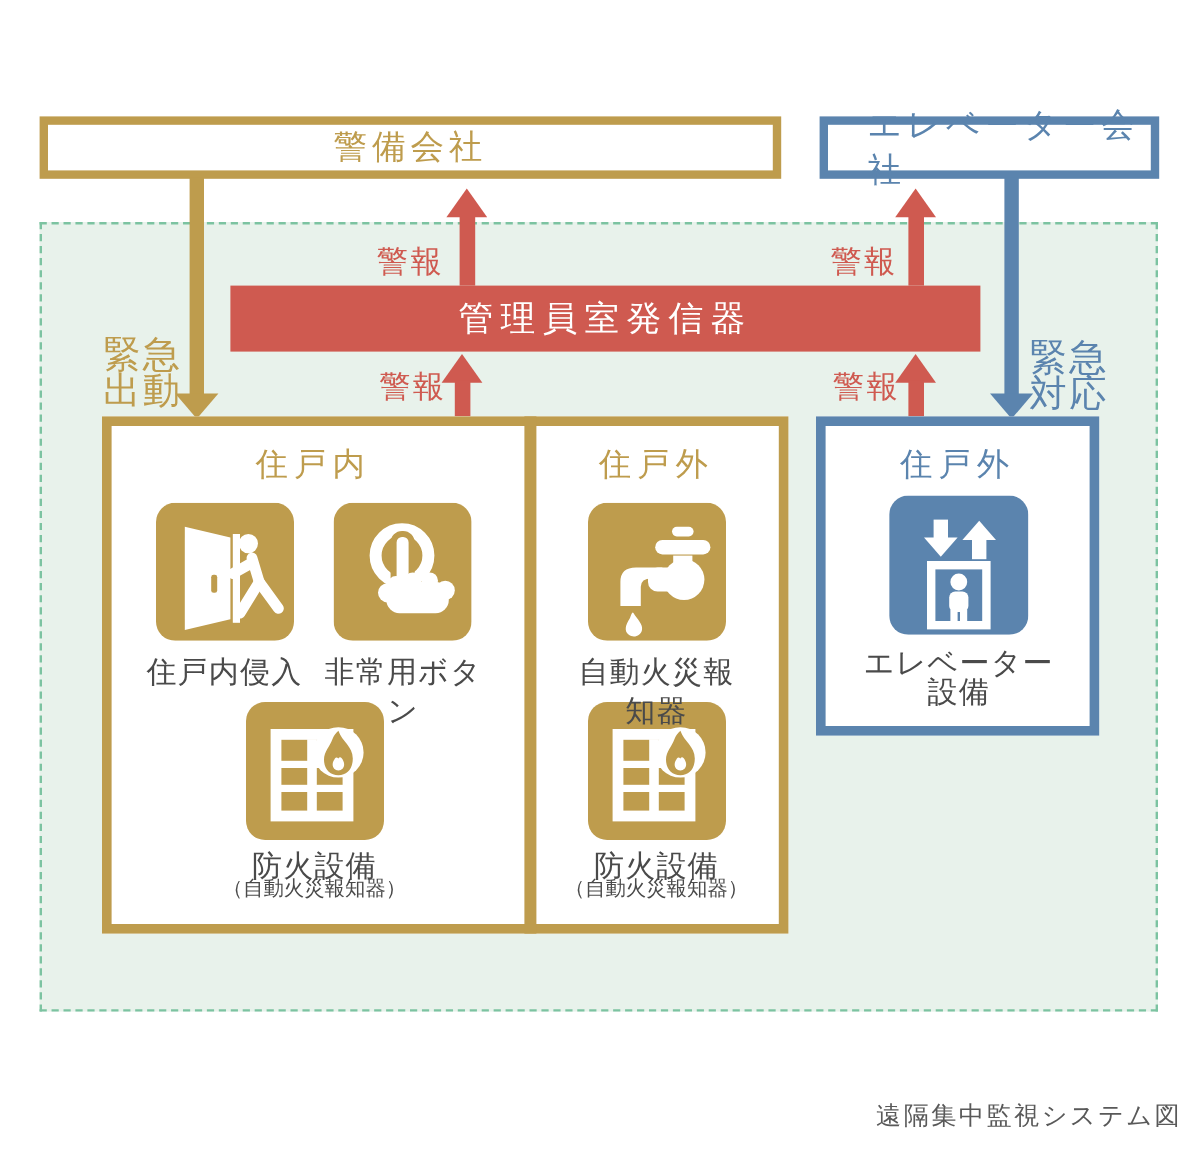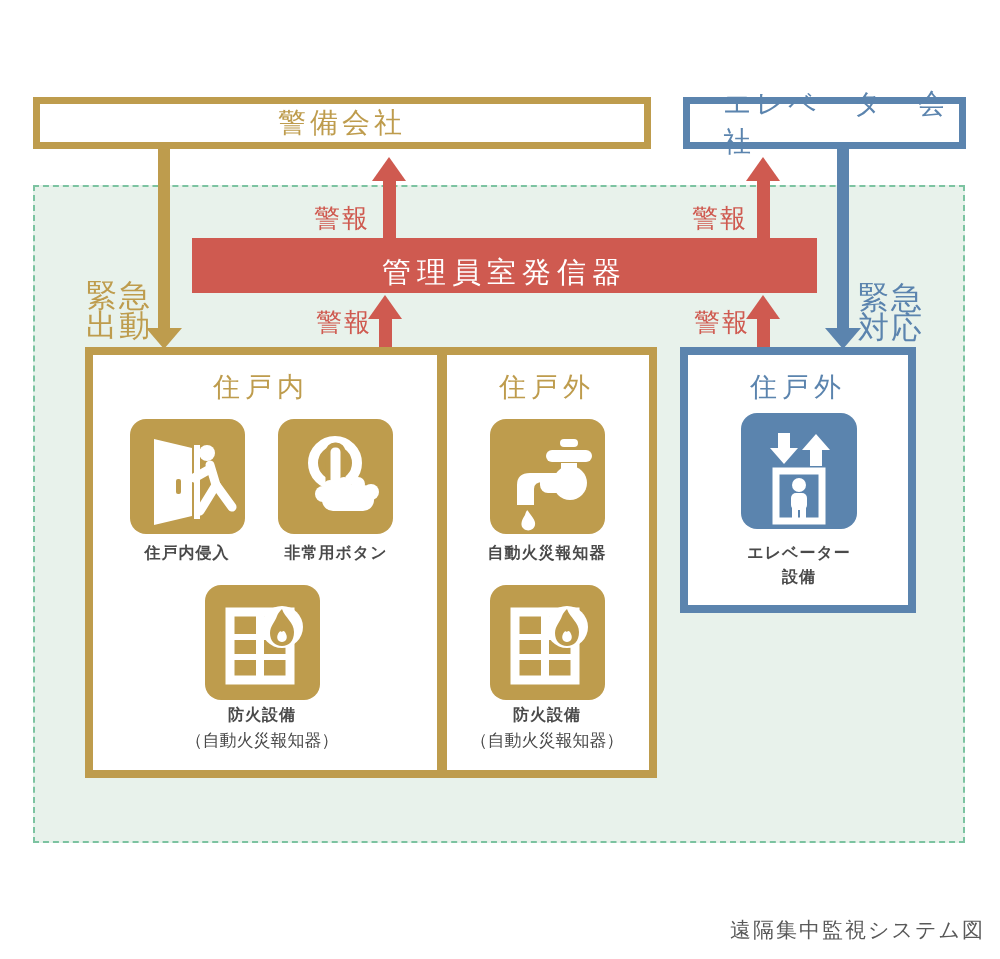--- a/index.html
+++ b/index.html
@@ -16,30 +16,30 @@
   
   .company-box{
     box-sizing:border-box;background:#fff;display:flex;align-items:center;justify-content:center;
     font-size:28px;letter-spacing:4px;font-weight:500;
   }
   .security-box{left:33px;top:97px;width:618px;height:52px;border:7px solid var(--gold);color:var(--gold);}
   .elevator-co-box{left:683px;top:97px;width:283px;height:52px;border:7px solid var(--blue);color:var(--blue);padding-left:33px;}
   
   .transmitter-box{
     left:192px;top:238px;width:625px;height:55px;background:var(--red);
-    display:flex;align-items:flex-end;justify-content:center;color:#fff;font-size:29px;letter-spacing:6px;
+    display:flex;align-items:center;justify-content:center;color:#fff;font-size:29px;letter-spacing:6px;
   }
   
   .residence-box{left:85px;top:347px;width:572px;height:431px;box-sizing:border-box;border:8px solid var(--gold);background:#fff;}
   .residence-divider{left:437px;top:347px;width:10px;height:431px;background:var(--gold);}
   .elevator-box{left:680px;top:347px;width:236px;height:266px;box-sizing:border-box;border:8px solid var(--blue);background:#fff;}
   
   .section-header{font-size:27px;letter-spacing:5px;text-align:center;color:var(--gold);}
   .section-header.blue{color:var(--blue);}
-  .item-label{font-size:16px;letter-spacing:1px;text-align:center;color:var(--label);font-weight:bold;}
+  .item-label{font-size:25px;letter-spacing:1px;text-align:center;color:var(--label);}
   .item-sublabel{font-size:17px;text-align:center;color:var(--label);}
   
   .v-line{width:12px;}
   .gold-fill{background:var(--gold);}
   .blue-fill{background:var(--blue);}
   .red-fill{background:var(--red);}
   .arrowhead-down{width:0;height:0;border-left:18px solid transparent;border-right:18px solid transparent;}
   .arrowhead-down.gold{border-top:21px solid var(--gold);}
   .arrowhead-down.blue{border-top:21px solid var(--blue);}
   .arrowhead-up{width:0;height:0;border-left:17px solid transparent;border-right:17px solid transparent;border-bottom:24px solid var(--red);}

